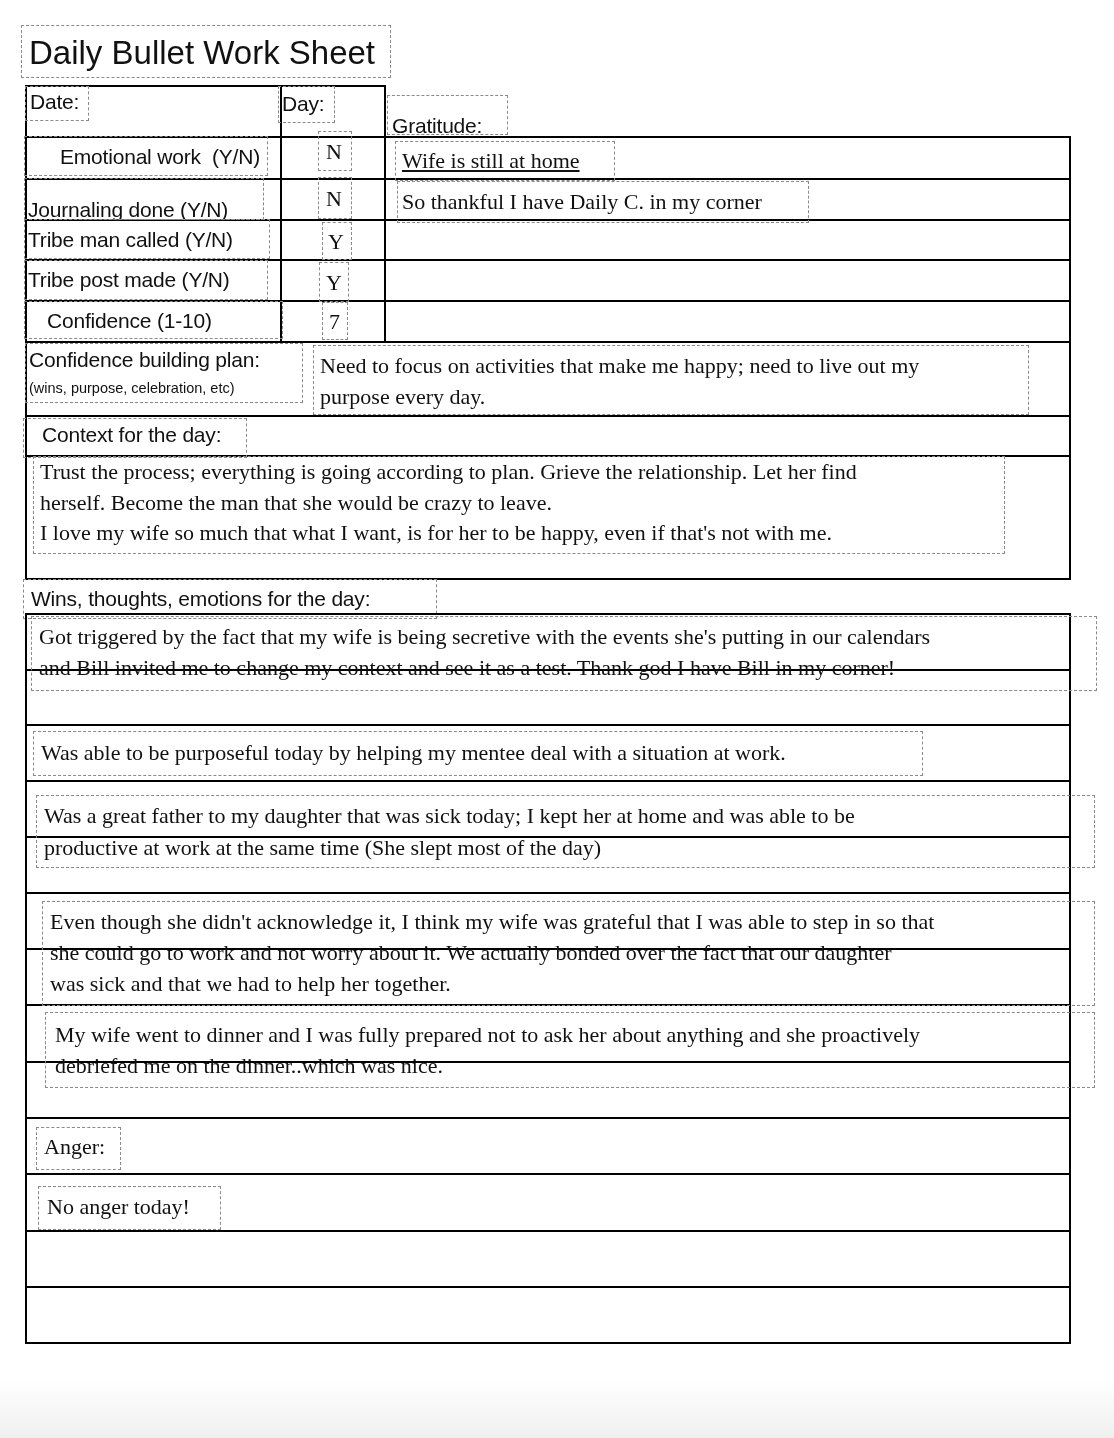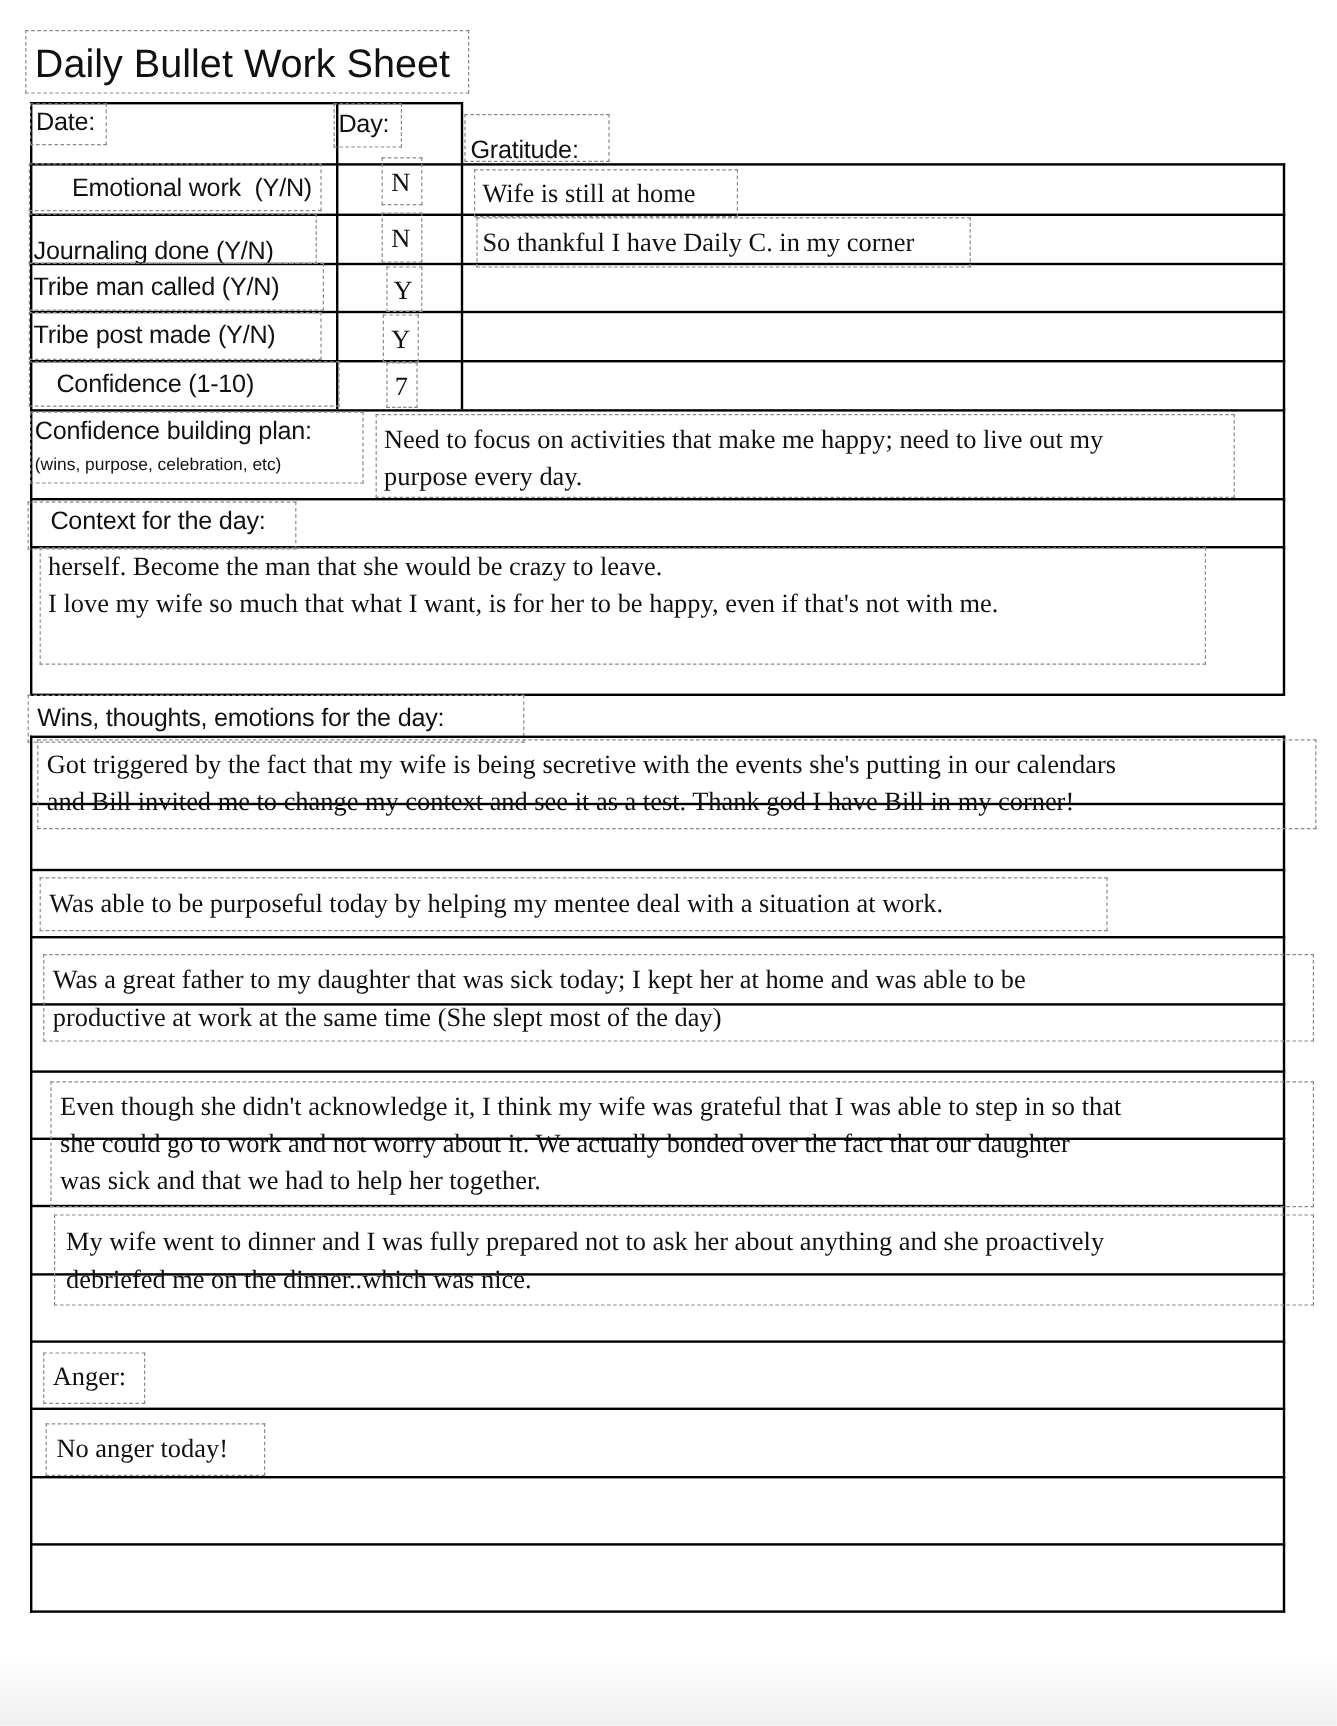--- a/index.html
+++ b/index.html
@@ -69,40 +69,41 @@
 <div class="lbl" style="left:28px;top:268px;">Tribe post made (Y/N)</div>
 <div class="dbox" style="left:319px;top:262px;width:30px;height:40px;"></div>
 <div class="val" style="left:326px;top:270px;">Y</div>
 
 <div class="dbox" style="left:24px;top:301px;width:259px;height:38px;"></div>
 <div class="lbl" style="left:28px;top:309px;padding-left:19px;">Confidence (1-10)</div>
 <div class="dbox" style="left:322px;top:302px;width:26px;height:38px;"></div>
 <div class="val" style="left:329px;top:309px;">7</div>
 
 <div class="dbox" style="left:395px;top:141px;width:220px;height:40px;"></div>
-<div class="val" style="left:402px;top:148px;">Wife is still at home</div>
+<div class="val" style="left:402px;top:148px;text-decoration:underline;">Wife is still at home</div>
 <div class="dbox" style="left:397px;top:181px;width:412px;height:42px;"></div>
 <div class="val" style="left:402px;top:189px;">So thankful I have Daily C. in my corner</div>
 <div class="abs" style="left:392px;top:224px;width:670px;height:32px;"></div>
 <div class="abs" style="left:392px;top:264px;width:670px;height:32px;"></div>
 <div class="abs" style="left:392px;top:305px;width:670px;height:32px;"></div>
 
 <div class="dbox" style="left:25px;top:343px;width:278px;height:60px;"></div>
 <div class="lbl" style="left:29px;top:348px;">Confidence building plan:</div>
 <div class="abs sans" style="left:29px;top:380px;font-size:14.5px;white-space:nowrap;">(wins, purpose, celebration, etc)</div>
 <div class="dbox" style="left:313px;top:345px;width:716px;height:70px;"></div>
 <div class="para" style="left:320px;top:350px;width:705px;white-space:nowrap;">
   <div>Need to focus on activities that make me happy; need to live out my</div>
   <div>purpose every day.</div>
 </div>
 
 <div class="dbox" style="left:23px;top:418px;width:224px;height:40px;"></div>
 <div class="lbl" style="left:42px;top:423px;">Context for the day:</div>
 <div class="dbox" style="left:33px;top:456px;width:972px;height:98px;"></div>
 <div class="para" style="left:40px;top:457px;white-space:nowrap;line-height:30.5px;">
+  <div>Trust the process; everything is going according to plan. Grieve the relationship. Let her find</div>
   <div>herself. Become the man that she would be crazy to leave.</div>
   <div>I love my wife so much that what I want, is for her to be happy, even if that's not with me.</div>
 </div>
 
 <div class="dbox" style="left:23px;top:579px;width:414px;height:40px;"></div>
 <div class="lbl" style="left:31px;top:587px;">Wins, thoughts, emotions for the day:</div>
 
 <div class="vline" style="left:25px;top:613px;height:731px;"></div>
 <div class="vline" style="left:1069px;top:613px;height:731px;"></div>
 

